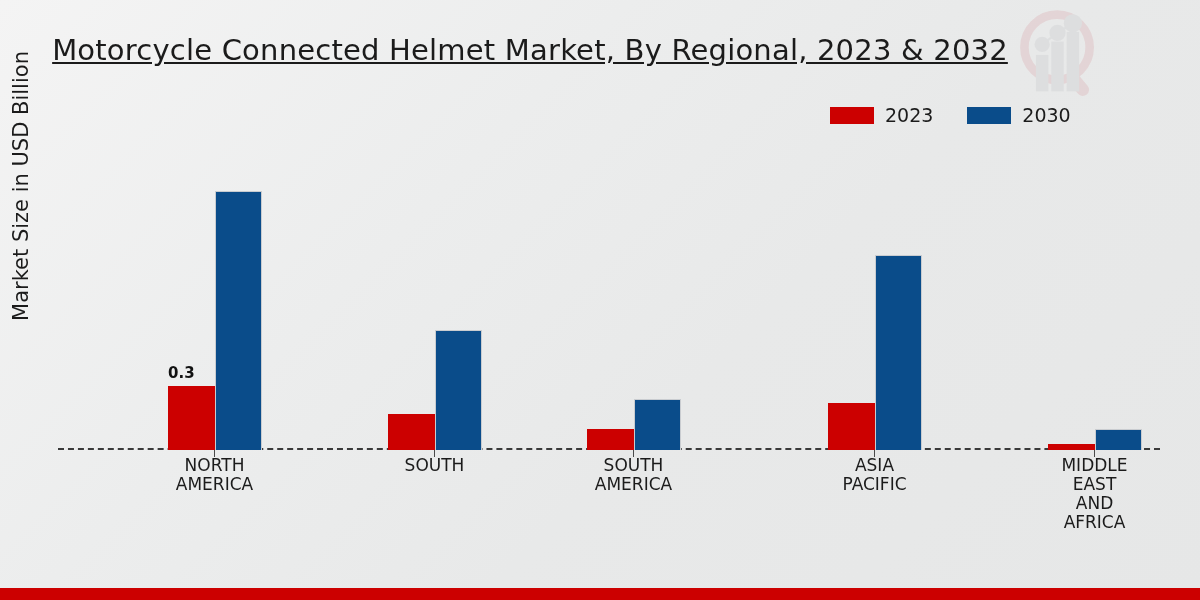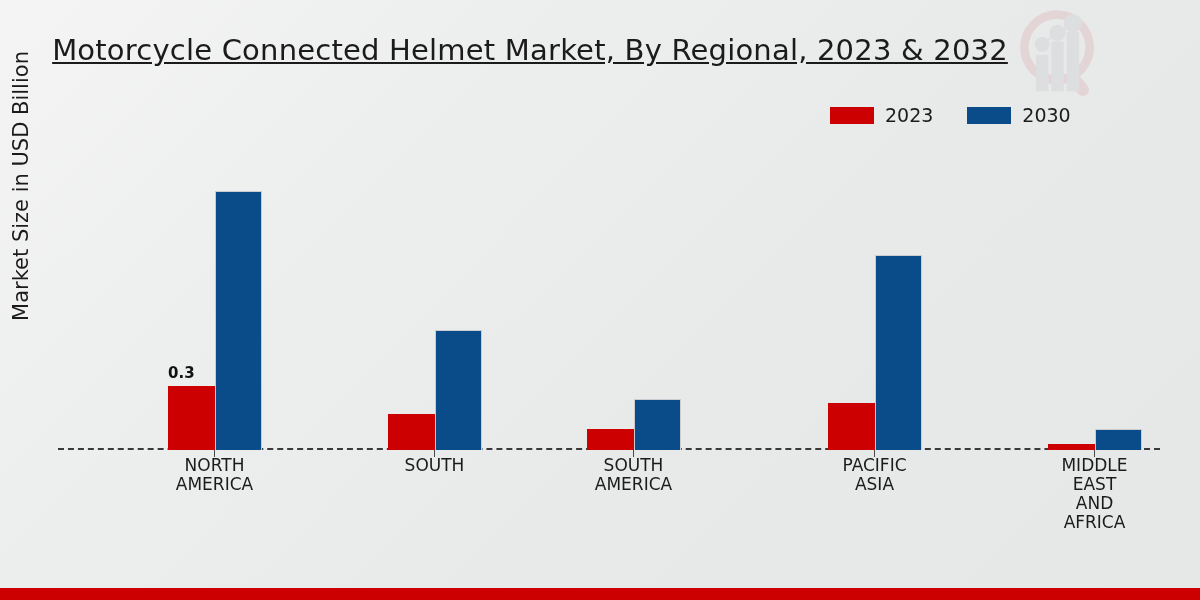--- a/index.html
+++ b/index.html
@@ -216,22 +216,22 @@
           <div class="category-label">
             <div>SOUTH</div>
             <div>AMERICA</div>
           </div>
         </div>
         <div class="category-group" style="left: 719px; width: 196px;">
           <div class="bar series-0" title="2023: 0.22" style="height: 47.1429px;"></div>
           <div class="bar series-1" title="2032: 0.91" style="height: 195px;"></div>
           <div class="tick"></div>
           <div class="category-label">
+            <div>ASIA</div>
             <div>PACIFIC</div>
-            <div>ASIA</div>
           </div>
         </div>
         <div class="category-group" style="left: 939px; width: 196px;">
           <div class="bar series-0" title="2023: 0.03" style="height: 6.42857px;"></div>
           <div class="bar series-1" title="2032: 0.1" style="height: 21.4286px;"></div>
           <div class="tick"></div>
           <div class="category-label">
             <div>MIDDLE</div>
             <div>EAST</div>
             <div>AND</div>

